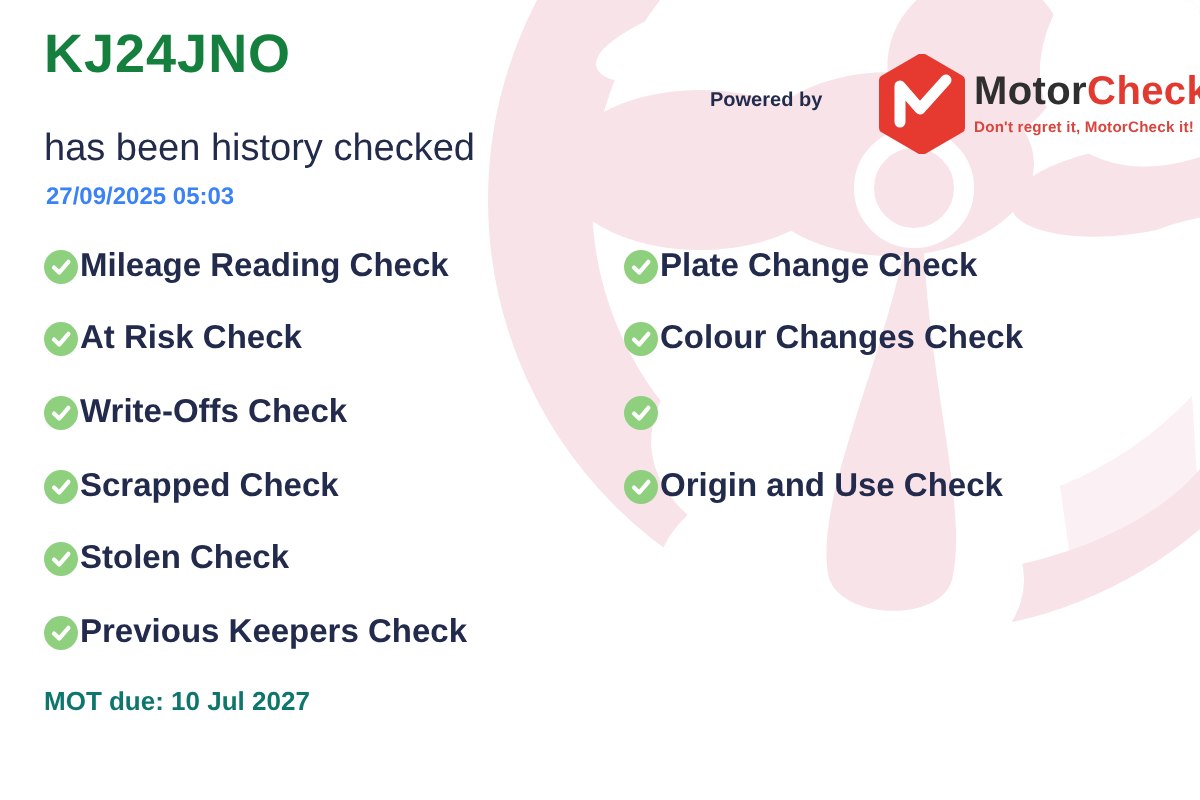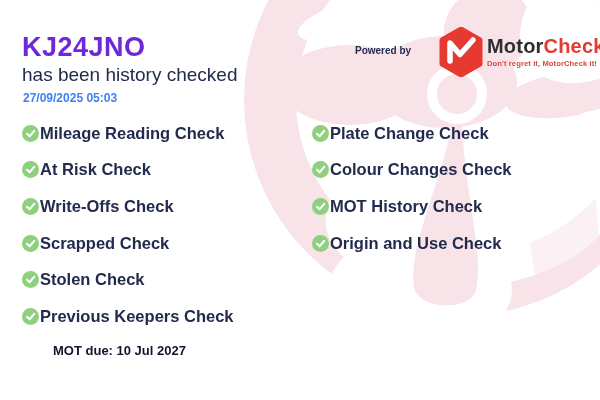--- a/index.html
+++ b/index.html
@@ -5,42 +5,42 @@
   html,body{margin:0;padding:0;background:#fff;}
   #card{
     position:relative;width:600px;height:400px;background:#ffffff;
     font-family:"Liberation Sans",sans-serif;overflow:hidden;
     border-radius:8px;
   }
   #wheel-bg{position:absolute;inset:0;z-index:0;}
   .layer{position:absolute;z-index:1;}
 
   
-  #reg-title{left:22px;top:32px;font-size:27px;font-weight:800;color:#6d28d9;letter-spacing:.5px;}
+  #reg-title{left:22px;top:12px;font-size:27px;font-weight:800;color:#15803d;letter-spacing:.5px;}
   #subtitle{left:22px;top:64px;font-size:19px;font-weight:500;color:#232b4d;}
   #timestamp{left:23px;top:91px;font-size:12px;font-weight:600;color:#3b82f6;}
 
   
   #powered{left:355px;top:45px;font-size:10px;font-weight:600;color:#232b4d;}
   #logo-hex{left:438px;top:27px;}
   #brand{left:487px;top:36px;line-height:1;}
   #brand .brand-name{font-size:20px;font-weight:800;letter-spacing:.2px;}
   #brand .brand-motor{color:#2f2f2f;}
   #brand .brand-check{color:#e23a31;}
   #brand .tagline{margin-top:4px;font-size:7.6px;font-weight:700;color:#d8463f;letter-spacing:.1px;white-space:nowrap;}
 
   
   ul.checks{list-style:none;margin:0;padding:0;}
   #checks-left{left:22px;top:115px;}
   #checks-right{left:312px;top:115px;}
   ul.checks li{height:36.6px;display:flex;align-items:center;gap:1px;}
   ul.checks .label{font-size:16.5px;font-weight:600;color:#232b4d;white-space:nowrap;}
   .check-icon{width:17px;height:17px;flex:0 0 17px;}
 
-  #mot-due{left:22px;top:343px;font-size:13px;font-weight:600;color:#0f172a;margin-left:31px;}
+  #mot-due{left:22px;top:343px;font-size:13px;font-weight:600;color:#0f766e;}
 </style>
 </head>
 <body>
 
 <div id="card">
 
   <svg id="wheel-bg" width="600" height="400" viewBox="0 0 600 400" aria-hidden="true">
 
     <circle cx="460" cy="100" r="190" fill="none" stroke="#f8e3e9" stroke-width="52"></circle>
 
@@ -137,21 +137,20 @@
           <circle cx="8.5" cy="8.5" r="8.5" fill="#8fd07f"></circle>
           <path d="M5 8.8 L7.6 11.3 L12.2 5.9" fill="none" stroke="#fff" stroke-width="2.1" stroke-linecap="round" stroke-linejoin="round"></path>
         </svg>
       <span class="label">Colour Changes Check</span>
     </li>
     <li>
       <svg class="check-icon" viewBox="0 0 17 17">
           <circle cx="8.5" cy="8.5" r="8.5" fill="#8fd07f"></circle>
           <path d="M5 8.8 L7.6 11.3 L12.2 5.9" fill="none" stroke="#fff" stroke-width="2.1" stroke-linecap="round" stroke-linejoin="round"></path>
         </svg>
-      <span class="label">MOT History Check</span>
     </li>
     <li>
       <svg class="check-icon" viewBox="0 0 17 17">
           <circle cx="8.5" cy="8.5" r="8.5" fill="#8fd07f"></circle>
           <path d="M5 8.8 L7.6 11.3 L12.2 5.9" fill="none" stroke="#fff" stroke-width="2.1" stroke-linecap="round" stroke-linejoin="round"></path>
         </svg>
       <span class="label">Origin and Use Check</span>
     </li>
   </ul>
 

